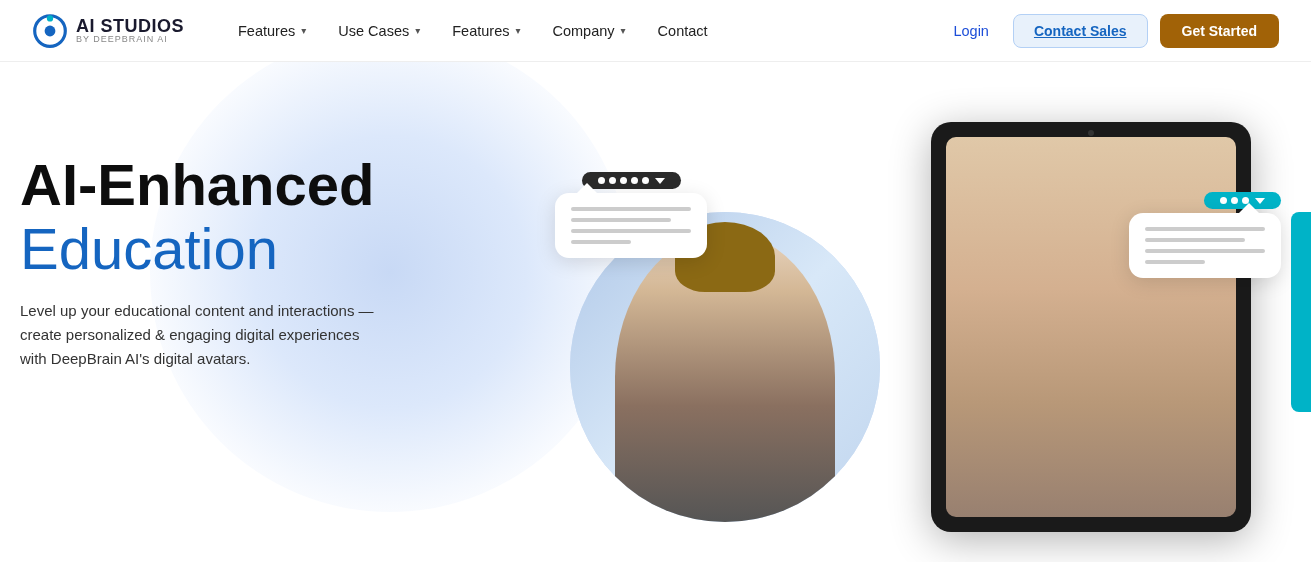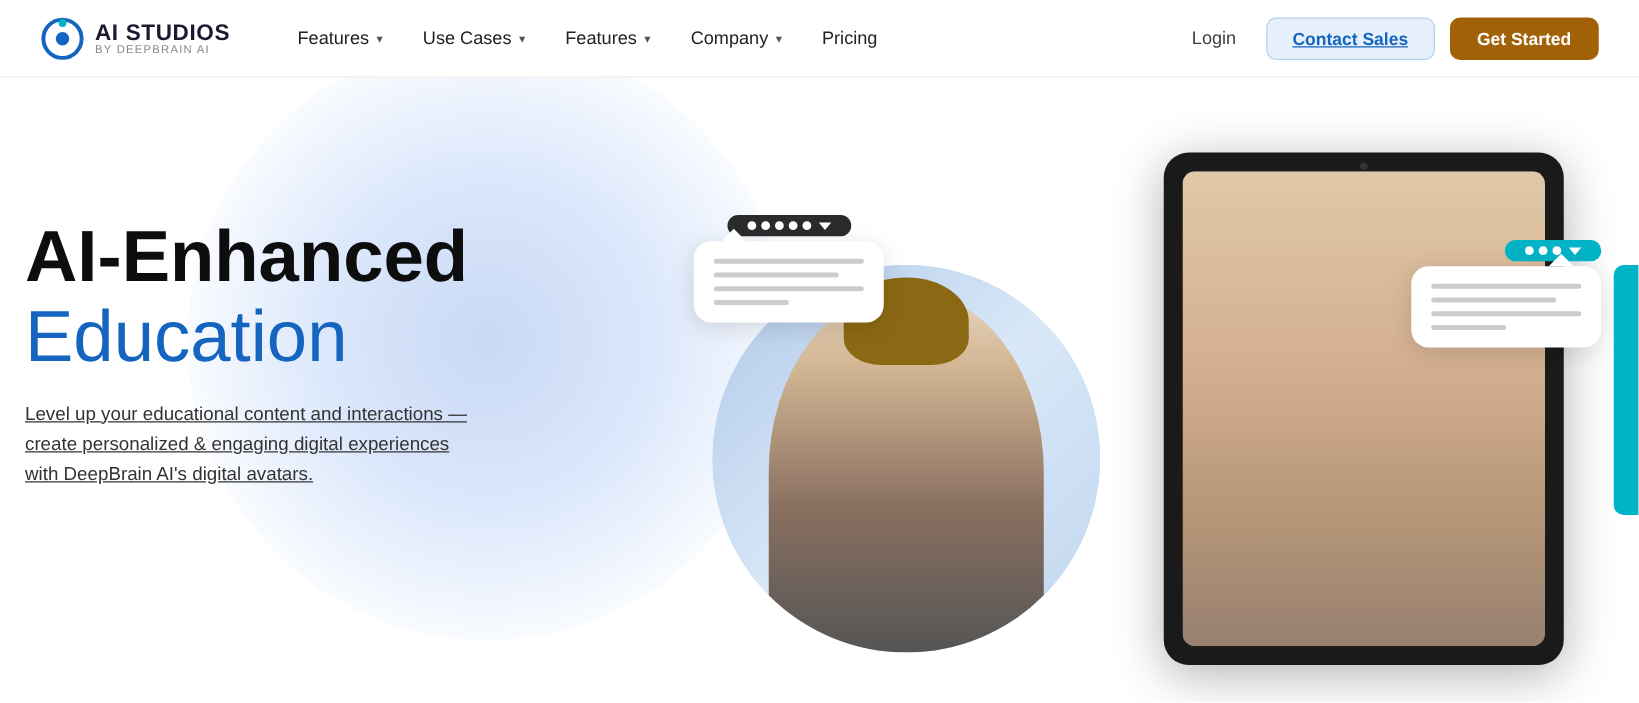--- a/index.html
+++ b/index.html
@@ -70,21 +70,21 @@
       font-weight: 500;
     }
     .nav-actions {
       display: flex;
       align-items: center;
       gap: 12px;
       margin-left: auto;
     }
     .btn-login {
       font-size: 14.5px;
-      color: #404040;
+      color: #1d4ed8;
       cursor: pointer;
       font-weight: 500;
       padding: 6px 12px;
       background: none;
       border: none;
     }
     .btn-contact {
       font-size: 14px;
       color: #1565c0;
       cursor: pointer;
@@ -126,21 +126,21 @@
       height: 480px;
       background: radial-gradient(ellipse at 50% 50%, #c8d9f5 0%, #dce8fb 40%, rgba(220,232,252,0.2) 70%, transparent 100%);
       border-radius: 50%;
       z-index: 0;
     }
 
     
     .hero-text {
       position: absolute;
       left: 0;
-      top: 112px;
+      top: 91px;
       z-index: 5;
       padding-left: 20px;
     }
     .hero-title-black {
       font-size: 58px;
       font-weight: 900;
       color: #0d0d0d;
       line-height: 1.1;
     }
     .hero-title-blue {
@@ -148,21 +148,20 @@
       font-weight: 400;
       color: #1565c0;
       line-height: 1.1;
     }
     .hero-desc {
       margin-top: 18px;
       font-size: 15px;
       color: #333;
       line-height: 1.6;
       max-width: 360px;
-      text-decoration: underline;
     }
 
     
     .chat-bubble-left {
       position: absolute;
       left: 555px;
       top: 110px;
       z-index: 8;
       display: flex;
       flex-direction: column;
@@ -406,21 +405,21 @@
     </div>
     <div class="nav-item">
       <span>Features</span>
       <span class="chevron">▾</span>
     </div>
     <div class="nav-item">
       <span>Company</span>
       <span class="chevron">▾</span>
     </div>
     <div class="nav-pricing">
-      <span>Pricing</span>
+      <span>Contact</span>
     </div>
   </div>
 
   <div class="nav-actions">
     <button class="btn-login">Login</button>
     <button class="btn-contact">Contact Sales</button>
     <button class="btn-get-started">Get Started</button>
   </div>
 </nav>
 

